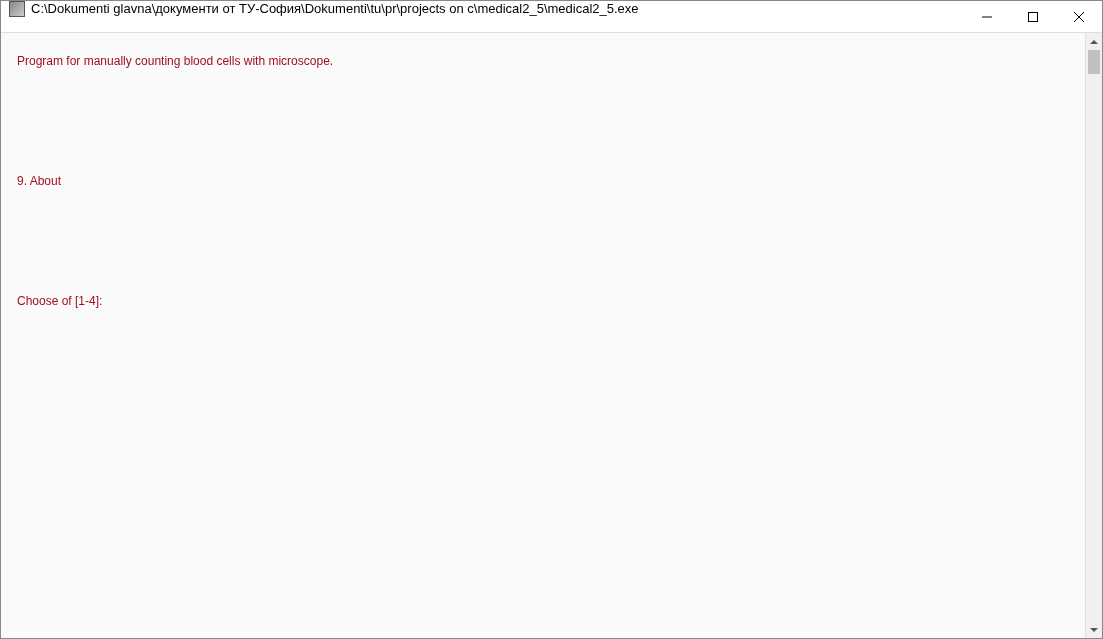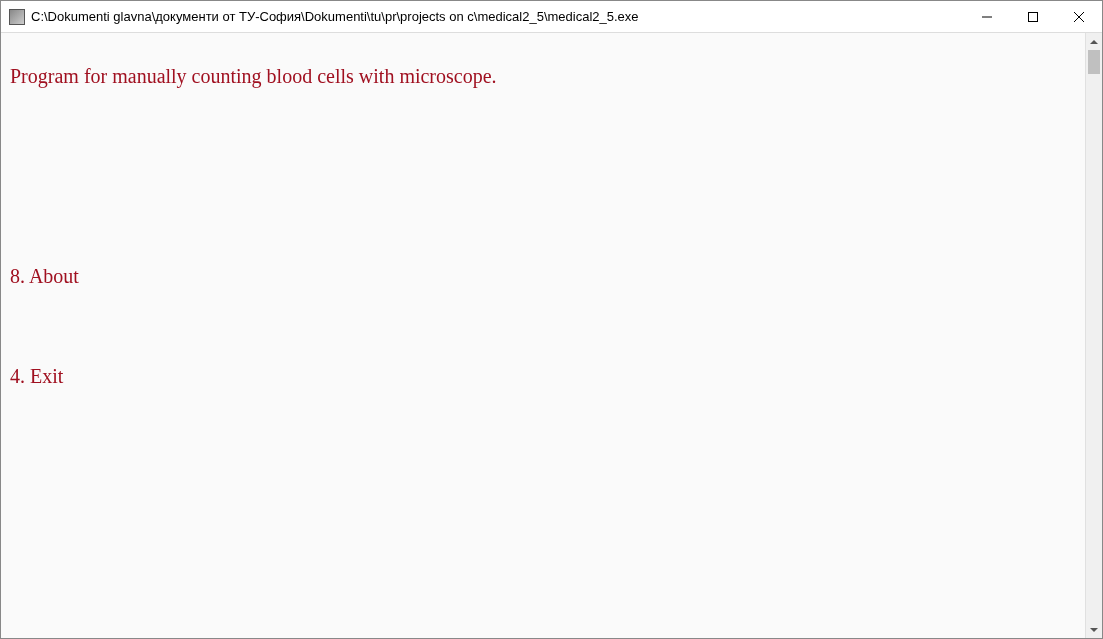--- a/index.html
+++ b/index.html
@@ -12,21 +12,21 @@
       background: #fff;
       width: 1103px;
       height: 639px;
       overflow: hidden;
       border: 1px solid #888;
     }
     .titlebar {
       height: 32px;
       background: #fff;
       display: flex;
-      align-items: center;
+      align-items: flex-start;
       border-bottom: 1px solid #ddd;
     }
     .titlebar-icon {
       width: 16px;
       height: 16px;
       margin-left: 8px;
       margin-right: 6px;
       border: 1px solid #555;
       background: linear-gradient(135deg, #888 0%, #ccc 100%);
       flex-shrink: 0;
@@ -56,23 +56,23 @@
       height: 10px;
     }
     .console-area {
       position: relative;
       height: calc(100% - 32px);
       background: #fafafa;
       display: flex;
     }
     .console-content {
       flex: 1;
-      padding: 6px 9px;
-      font-family: Liberation Serif, serif;
-      font-size: 20px;
+      padding: 6px 16px;
+      font-family: Liberation Sans, sans-serif;
+      font-size: 12px;
       line-height: 1.25;
       color: #a01020;
       white-space: pre;
       overflow: hidden;
     }
     .console-line {
       display: block;
     }
     .scrollbar {
       width: 17px;
@@ -133,25 +133,25 @@
     </div>
   </div>
 </div>
 
 <div class="console-area">
   <div class="console-content">
 <span class="console-line">Program for manually counting blood cells with microscope.</span>
 <span class="console-line"> </span>
 <span class="console-line"> </span>
 <span class="console-line"> </span>
-<span class="console-line">8. About</span>
-<span class="console-line"> </span>
-<span class="console-line">4. Exit</span>
+<span class="console-line">9. About</span>
 <span class="console-line"> </span>
 <span class="console-line"> </span>
+<span class="console-line"> </span>
+<span class="console-line">Choose of [1-4]:</span>
   </div>
   <div class="scrollbar">
     <div class="scroll-arrow up">
       <svg width="8" height="4" viewBox="0 0 8 4">
           <polygon points="4,0 8,4 0,4" fill="#555"></polygon>
         </svg>
     </div>
     <div class="scroll-thumb"></div>
     <div class="scroll-arrow down">
       <svg width="8" height="4" viewBox="0 0 8 4">

